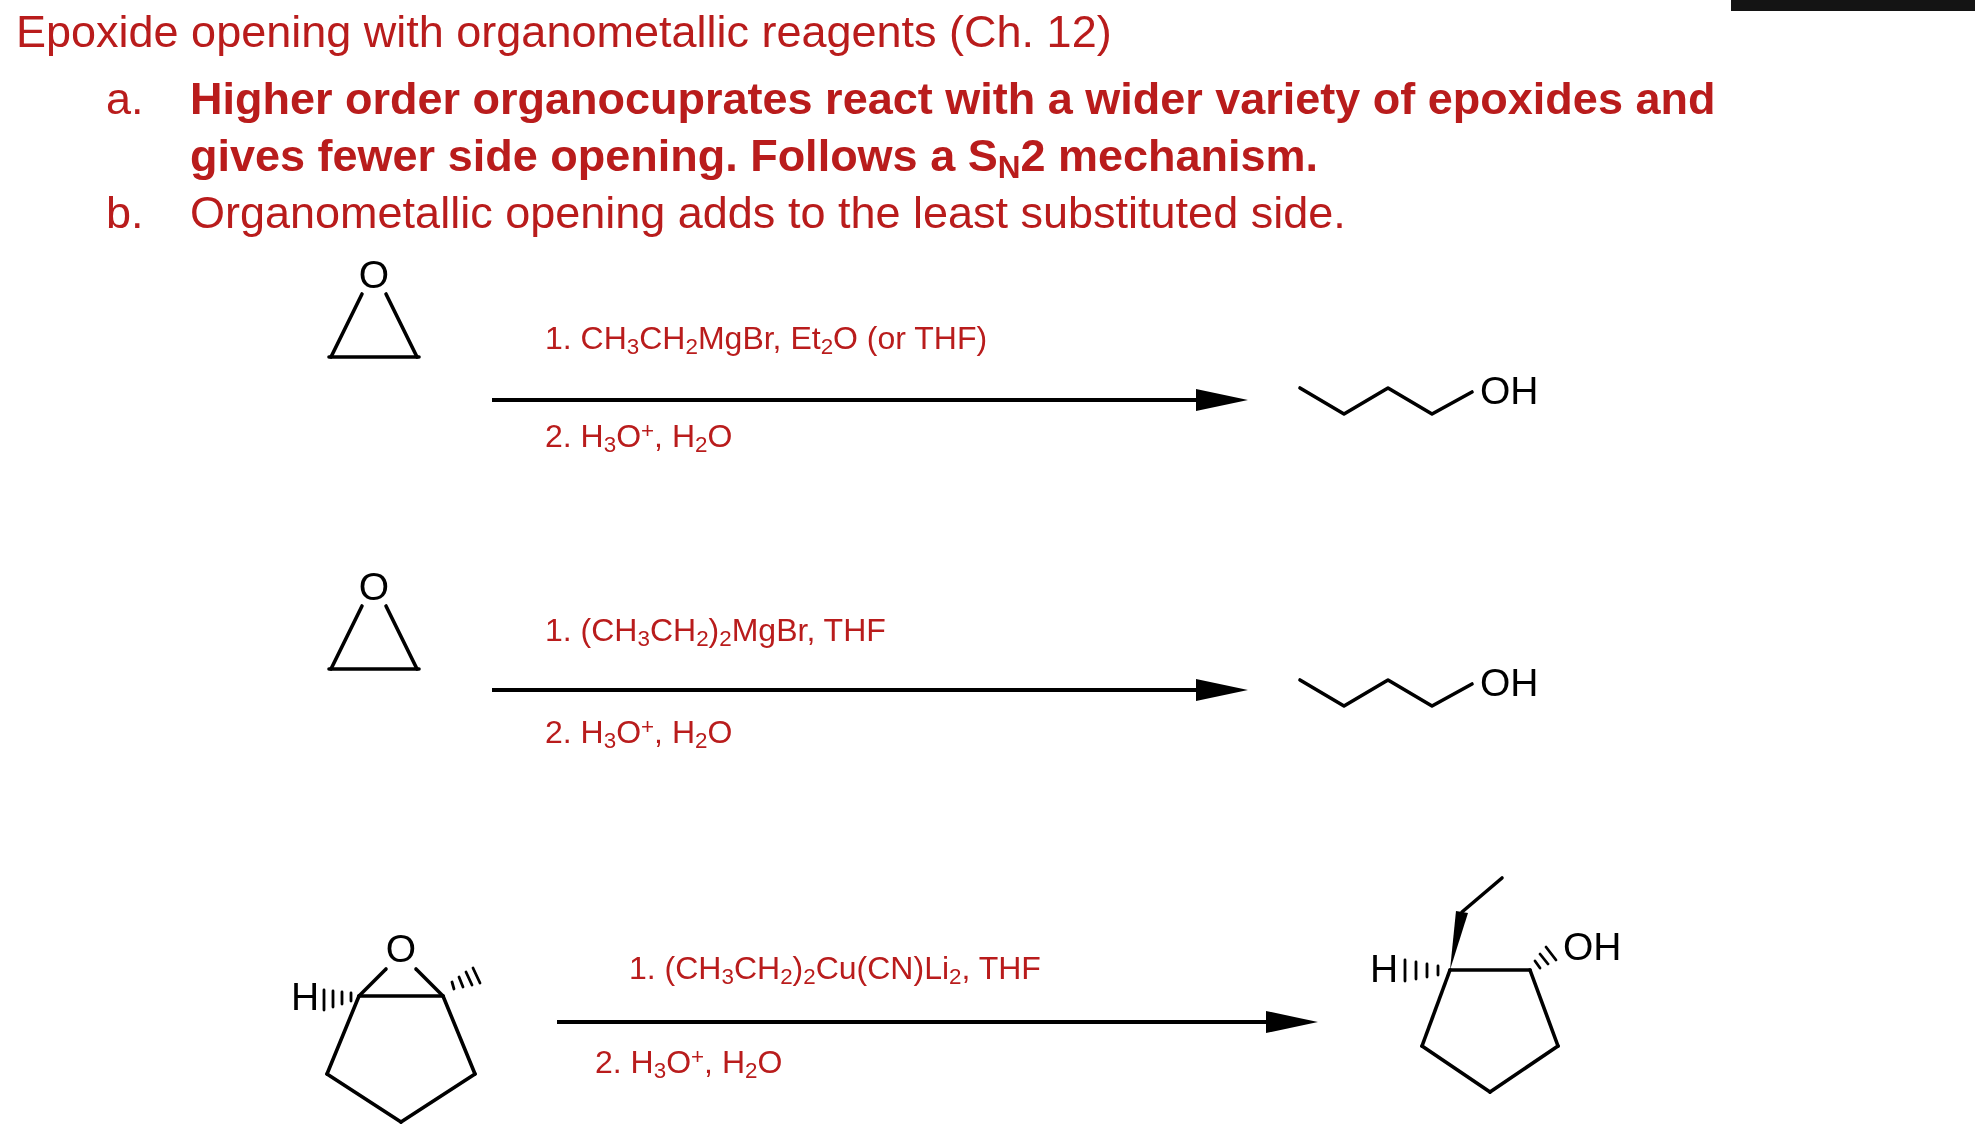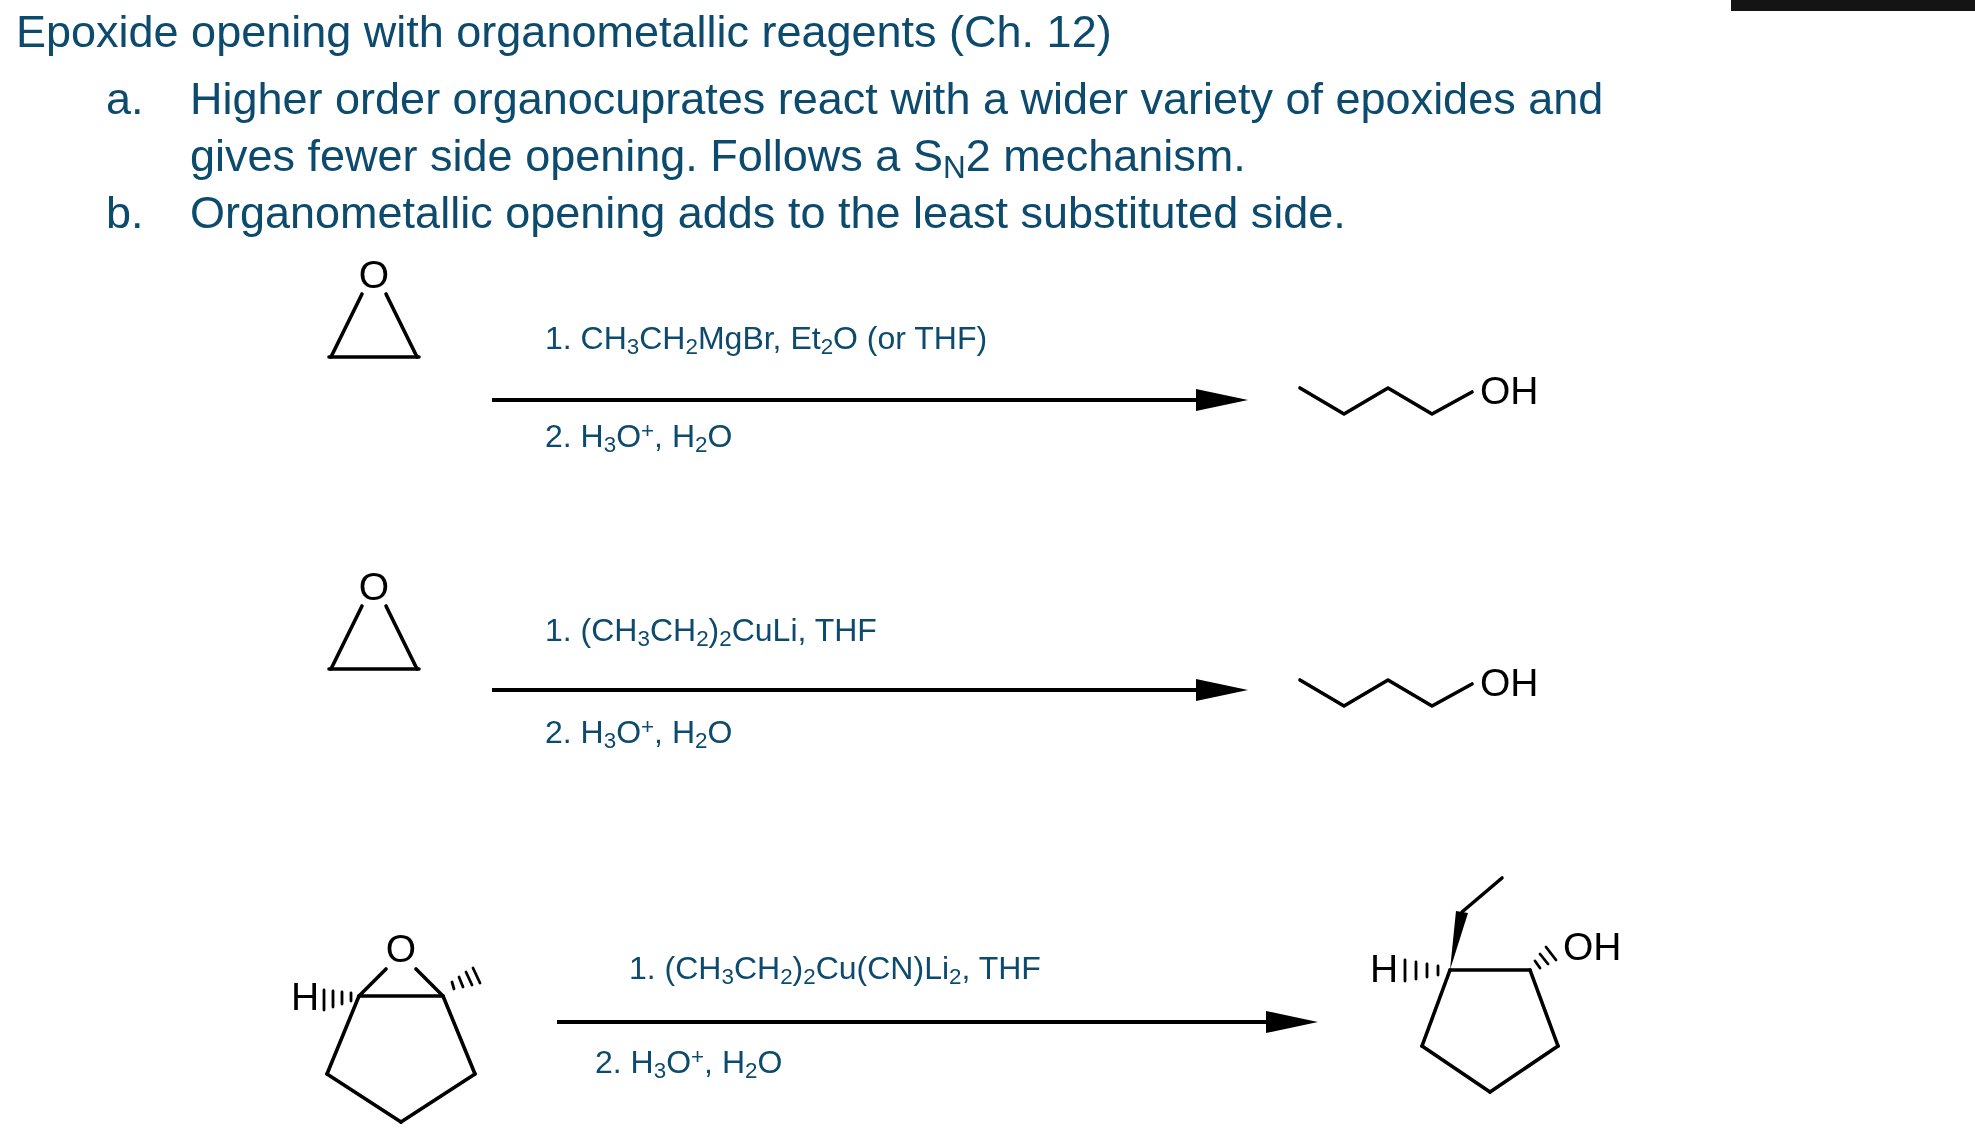--- a/index.html
+++ b/index.html
@@ -1,26 +1,26 @@
 <!DOCTYPE html>
 <html><head>
 <meta charset="utf-8">
 <style>
   html, body { margin:0; padding:0; background:#ffffff; }
   .page {
     position:relative; width:1975px; height:1132px; overflow:hidden;
-    background:#ffffff; color:#0c4a6e;
+    background:#ffffff; color:#b91c1c;
     font-family:"Liberation Sans","DejaVu Sans",sans-serif;
   }
   .edge-bar { position:absolute; top:0; right:0; width:244px; height:11px; background:#141414; }
   .title { position:absolute; left:16px; top:6px; font-size:45px; white-space:nowrap; }
   .list-item { position:absolute; display:flex; font-size:45px; line-height:57px; }
   .list-item .marker { flex:0 0 84px; }
   .item-a { left:106px; top:70px; }
-  .item-a .text { width:1620px; }
+  .item-a .text { width:1620px;font-weight:bold; }
   .item-b { left:106px; top:184px; }
   .cond { position:absolute; font-size:32px; white-space:nowrap; }
   sub, sup { font-size:70%; line-height:0; position:relative; vertical-align:baseline; }
   sub { top:0.22em; }
   sup { top:-0.42em; }
   svg { display:block; position:absolute; overflow:visible; }
   svg text { font-size:39px; fill:#000; font-family:"Liberation Sans","DejaVu Sans",sans-serif; }
   .bond { stroke:#000; stroke-width:3.6; fill:none; stroke-linecap:round; stroke-linejoin:round; }
   .hash { stroke:#000; stroke-width:2.8; stroke-linecap:round; }
   .wedge { fill:#000; stroke:none; }
@@ -70,21 +70,21 @@
 
   <div class="reaction">
     <svg style="left:308px; top:568px" width="132" height="114" viewBox="0 0 132 114">
       <text x="66" y="32" text-anchor="middle">O</text>
       <g>
         <line class="bond" x1="54" y1="38" x2="23" y2="101"></line>
         <line class="bond" x1="78" y1="38" x2="109" y2="101"></line>
         <line class="bond" x1="21" y1="101" x2="111" y2="101"></line>
       </g>
     </svg>
-    <div class="cond" style="left:545px; top:612px"><span>1. (CH</span><sub>3</sub><span>CH</span><sub>2</sub><span>)</span><sub>2</sub><span>CuLi, THF</span></div>
+    <div class="cond" style="left:545px; top:612px"><span>1. (CH</span><sub>3</sub><span>CH</span><sub>2</sub><span>)</span><sub>2</sub><span>MgBr, THF</span></div>
     <svg style="left:490px; top:676px" width="760" height="28" viewBox="0 0 760 28">
       <line class="arrow-line" x1="2" y1="14" x2="712" y2="14"></line>
       <polygon class="arrow-head" points="706,3 758,14 706,25"></polygon>
     </svg>
     <div class="cond" style="left:545px; top:714px"><span>2. H</span><sub>3</sub><span>O</span><sup>+</sup><span>, H</span><sub>2</sub><span>O</span></div>
     <svg style="left:1292px; top:654px" width="300" height="76" viewBox="0 0 300 76">
       <polyline class="bond" points="8,26 52,52 96,26 140,52 180,30"></polyline>
       <text x="188" y="42">OH</text>
     </svg>
   </div>

